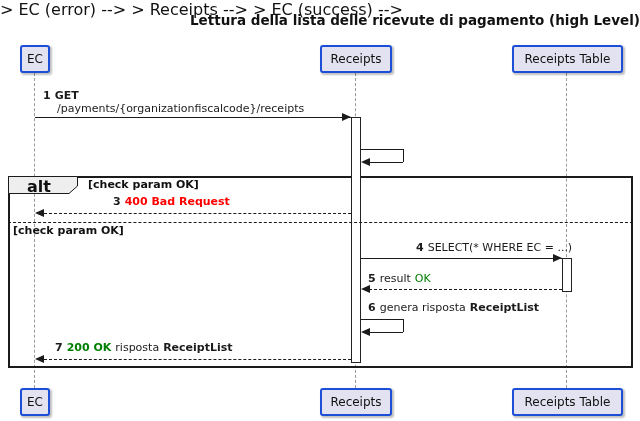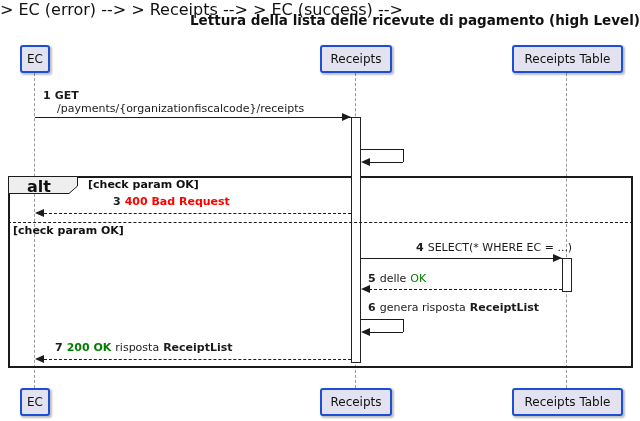--- a/index.html
+++ b/index.html
@@ -106,21 +106,21 @@
 
   
   <div class="msg-label" style="left:368px;top:241px;margin-left:48px;">
     <span class="num">4</span><span>SELECT(* WHERE EC = ...)</span>
   </div>
   <div class="mline" style="left:361px;top:258px;width:201px;"></div>
   <div class="ah-r" style="left:553px;top:254px;"></div>
 
   &gt; Receipts --&gt;
   <div class="msg-label" style="left:368px;top:272px;">
-    <span class="num">5</span><span>delle</span><span class="ok">OK</span>
+    <span class="num">5</span><span>result</span><span class="ok">OK</span>
   </div>
   <div class="mline dashed" style="left:369px;top:289px;width:193px;"></div>
   <div class="ah-l" style="left:361px;top:285px;"></div>
 
   
   <div class="msg-label" style="left:368px;top:301px;">
     <span class="num">6</span><span>genera risposta</span><span class="b">ReceiptList</span>
   </div>
   <div class="mline" style="left:361px;top:319px;width:42px;"></div>
   <div class="vline" style="left:403px;top:319px;height:13px;"></div>

